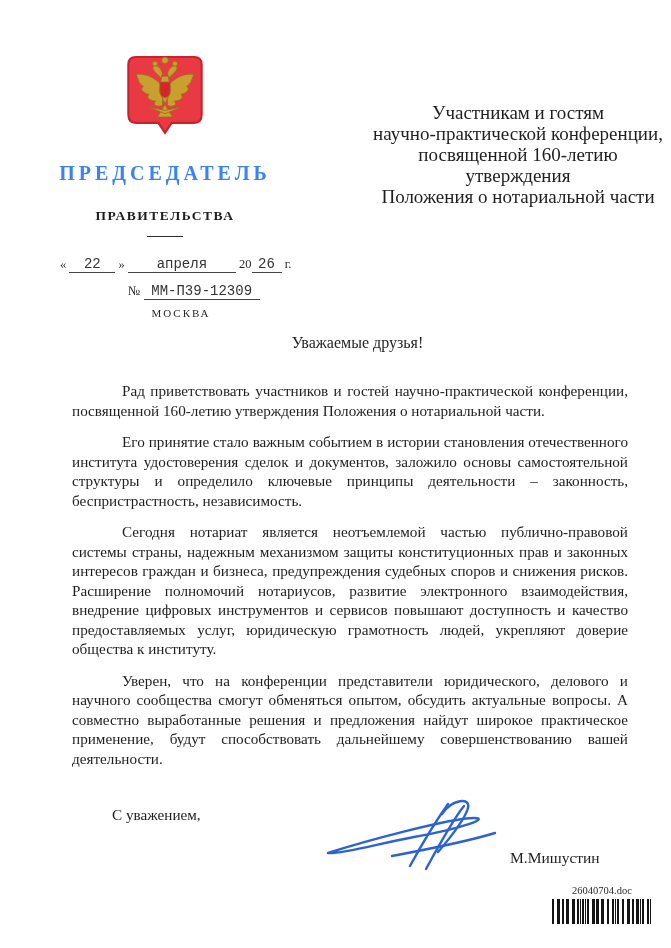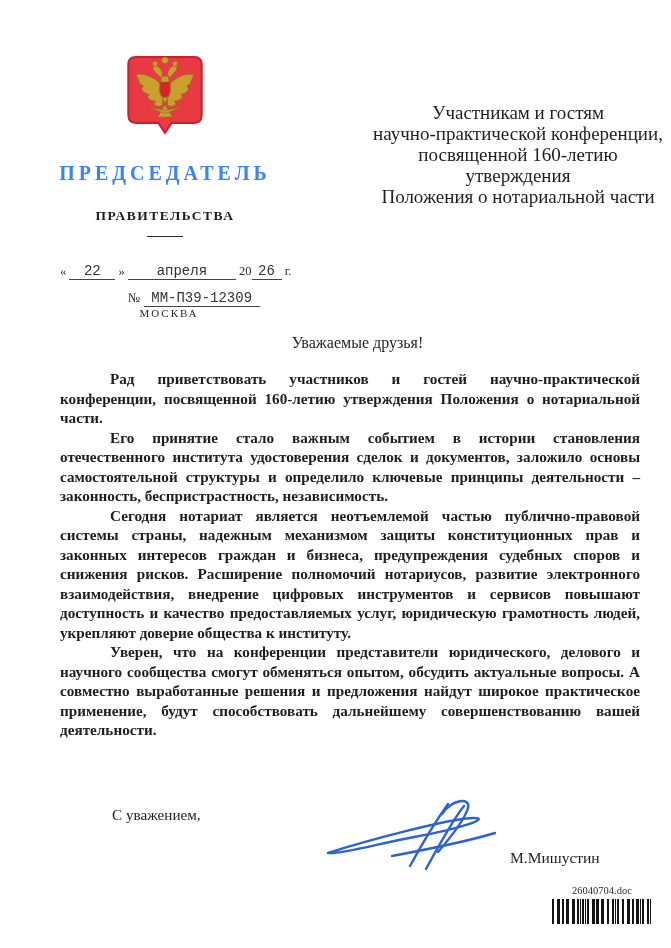--- a/index.html
+++ b/index.html
@@ -15,34 +15,34 @@
   .lh-sub1{margin-top:23px;font-weight:bold;font-size:13.5px;letter-spacing:1.5px;color:#1d1d1d;}
   .lh-sub2{margin-top:2px;font-weight:bold;font-size:13.5px;letter-spacing:0.5px;color:#1d1d1d;}
   .lh-dash{width:36px;height:0;border-bottom:1.6px solid #2a2a2a;margin:12px auto 0 auto;}
   
   .addressee{position:absolute;left:372px;top:102px;width:292px;text-align:center;
     font-size:19px;line-height:21px;color:#1f1f1f;}
   
   .dateline{position:absolute;left:60px;top:256px;font-size:12.5px;color:#2a2a2a;white-space:nowrap;}
   .blank{display:inline-block;border-bottom:1px solid #444;text-align:center;
     font-family:"Liberation Mono","DejaVu Sans Mono",monospace;font-size:14px;color:#333;
-    vertical-align:baseline;padding:0 2px;margin-top:7px;}
+    vertical-align:baseline;padding:0 2px;}
   .blank-day{min-width:42px;}
   .blank-month{min-width:104px;}
   .blank-year{min-width:26px;}
   .blank-number{min-width:112px;}
   .numberline{position:absolute;left:128px;top:283px;font-size:13px;color:#2a2a2a;white-space:nowrap;}
-  .city{position:absolute;left:124px;top:307px;width:90px;text-align:center;
+  .city{position:absolute;left:136px;top:307px;width:90px;text-align:center;
     font-size:11px;letter-spacing:2px;color:#2a2a2a;}
   
   .salutation{position:absolute;left:60px;top:334px;width:595px;text-align:center;
     font-size:16px;color:#1f1f1f;}
   .body-text{position:absolute;left:60px;top:369px;width:580px;
     font-size:15.2px;line-height:19.5px;text-align:justify;color:#1e1e1e;}
-  .body-text p{margin:0;text-indent:50px;font-weight:bold;}
+  .body-text p{margin:12px;text-indent:50px;}
   
   .regards{position:absolute;left:112px;top:806px;font-size:15.2px;color:#1e1e1e;}
   .signature{position:absolute;left:322px;top:792px;}
   .sign-name{position:absolute;left:510px;top:849px;width:150px;text-align:left;
     font-size:15.5px;color:#1e1e1e;}
   
   .doc-label{position:absolute;left:552px;top:885px;width:100px;text-align:center;
     font-size:10.5px;color:#2a2a2a;}
   .barcode{position:absolute;left:552px;top:899px;width:99px;height:25px;
     background:

